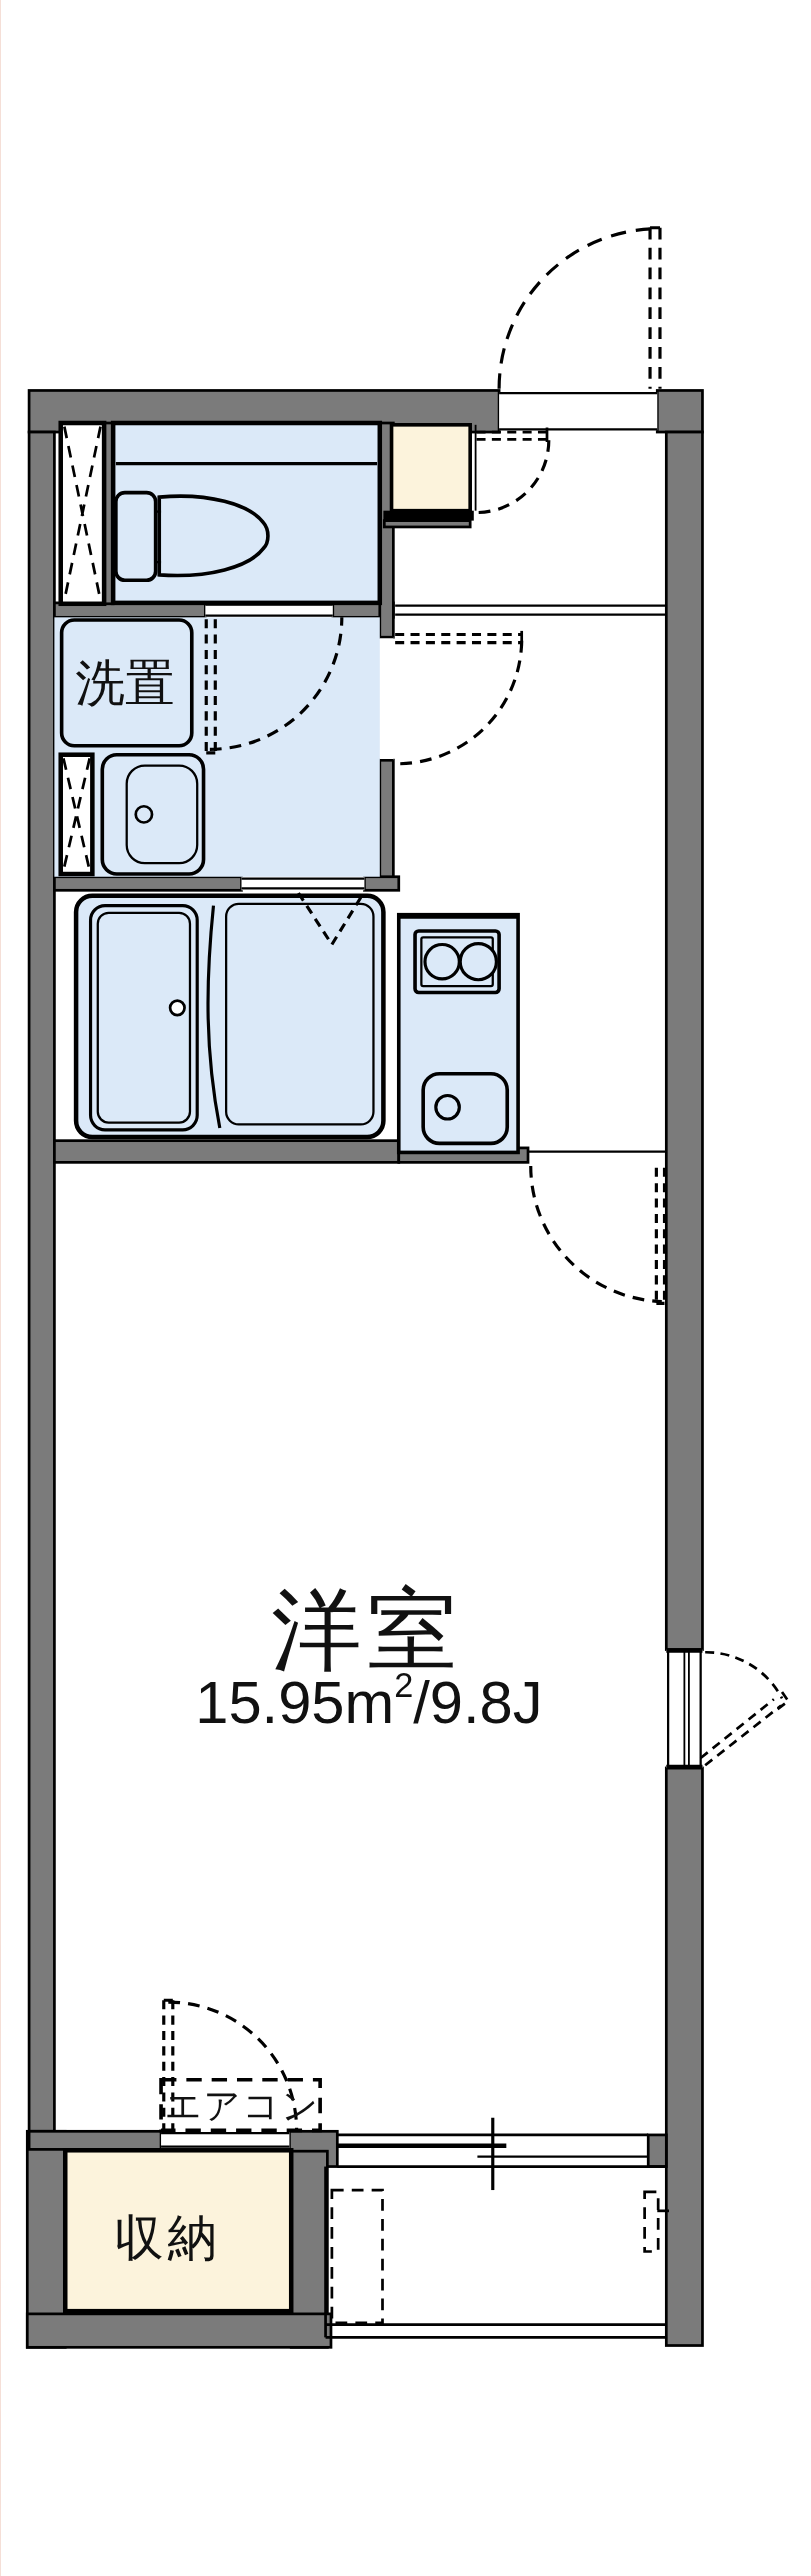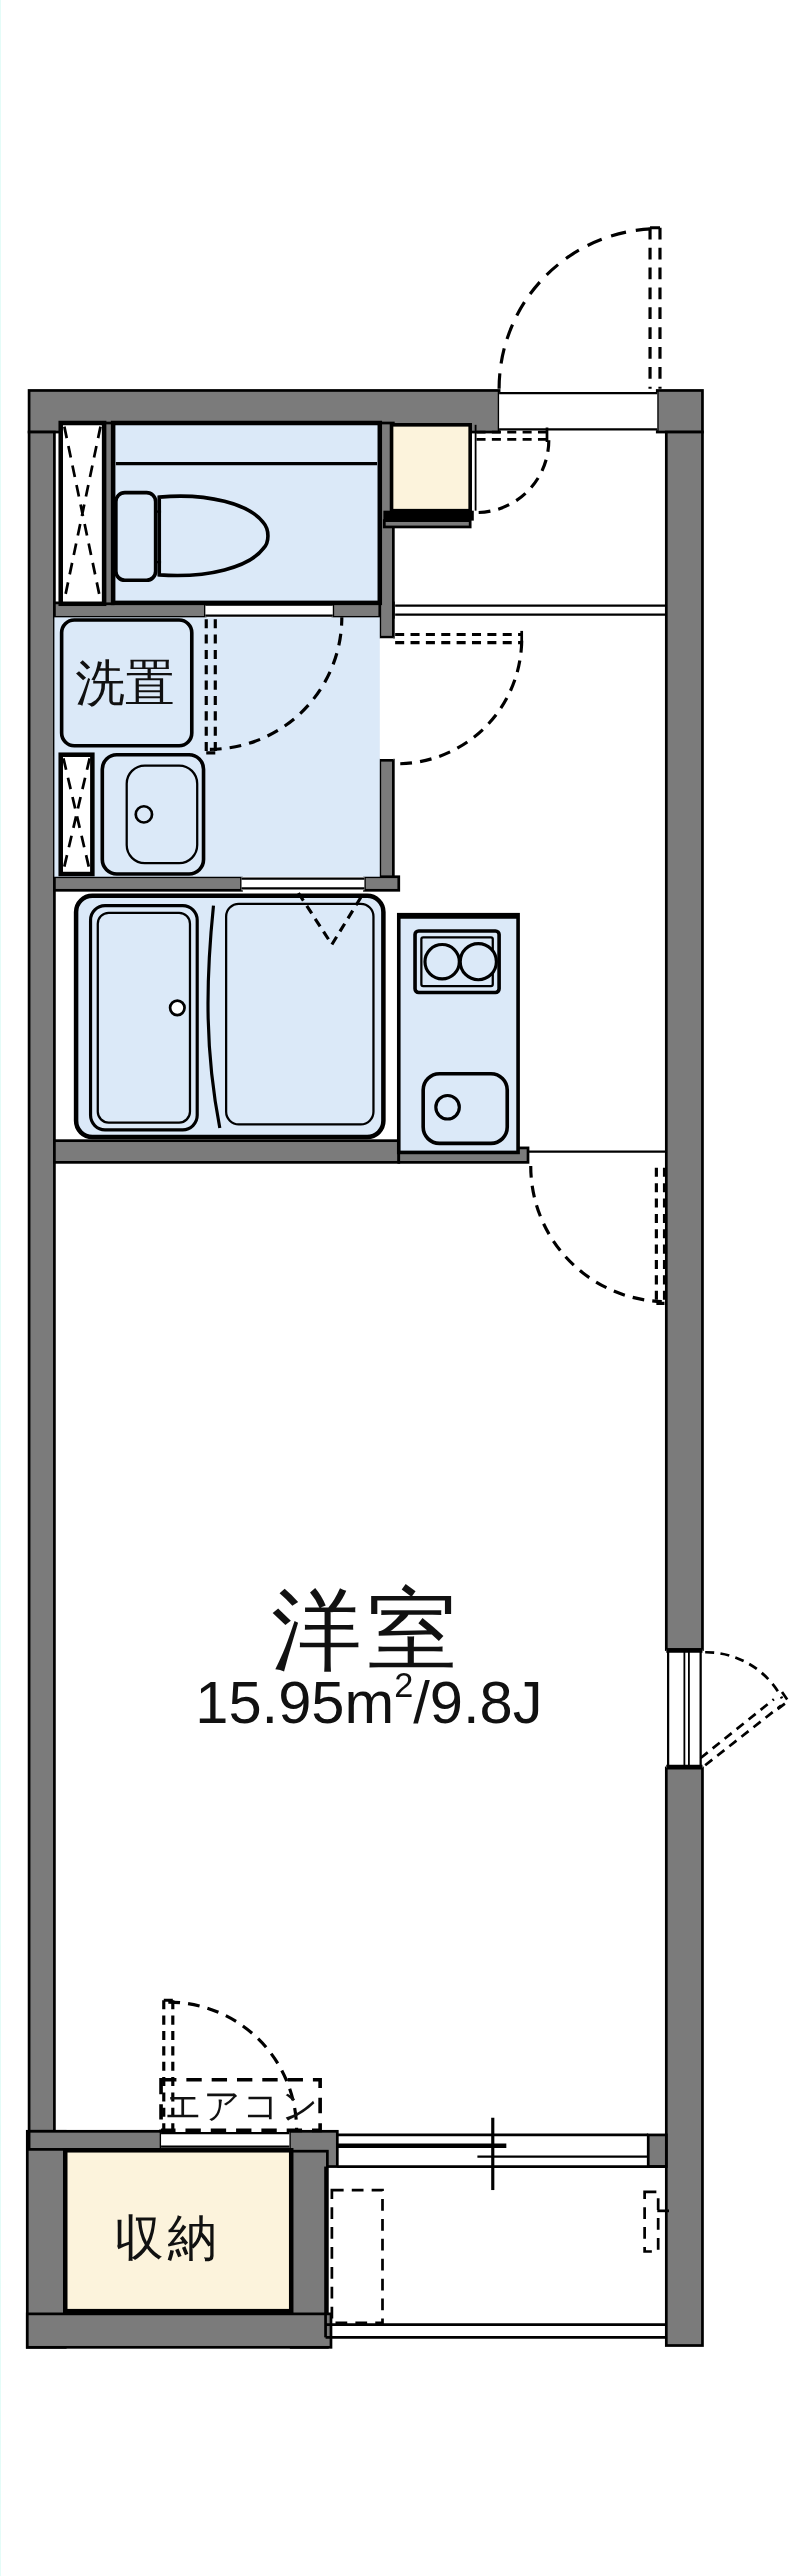--- a/index.html
+++ b/index.html
@@ -1,16 +1,16 @@
 <!DOCTYPE html>
 <html style="font-size:14.5px"><head>
 <meta charset="utf-8">
 <style>
   html,body{margin:0;padding:0;background:#ffffff;}
-  .stage{position:relative;width:812px;height:2576px;background:#5eead4;overflow:hidden;}
+  .stage{position:relative;width:812px;height:2576px;background:#c2410c;overflow:hidden;}
   svg{display:block;}
   text{font-family:"Liberation Sans","DejaVu Sans",sans-serif;fill:#111;}
   
   .k2{stroke:#000;stroke-width:2;}
   .k25{stroke:#000;stroke-width:2.5;}
   .k3{stroke:#000;stroke-width:3;}
   .k35{stroke:#000;stroke-width:3.5;}
   .k4{stroke:#000;stroke-width:4;}
   .k5{stroke:#000;stroke-width:5;}
   .nf{fill:none;}

